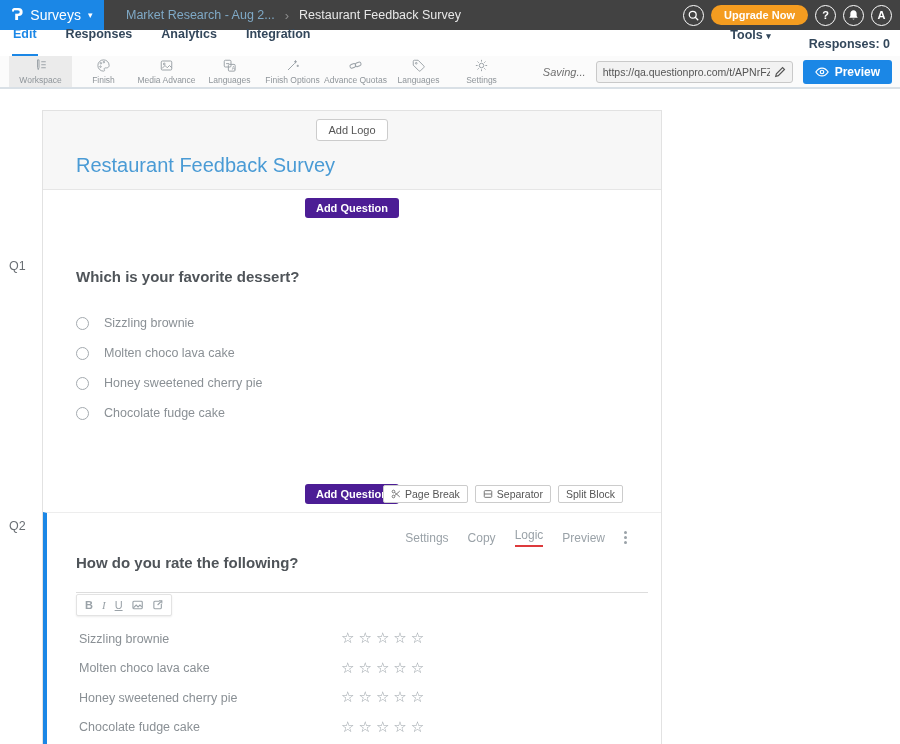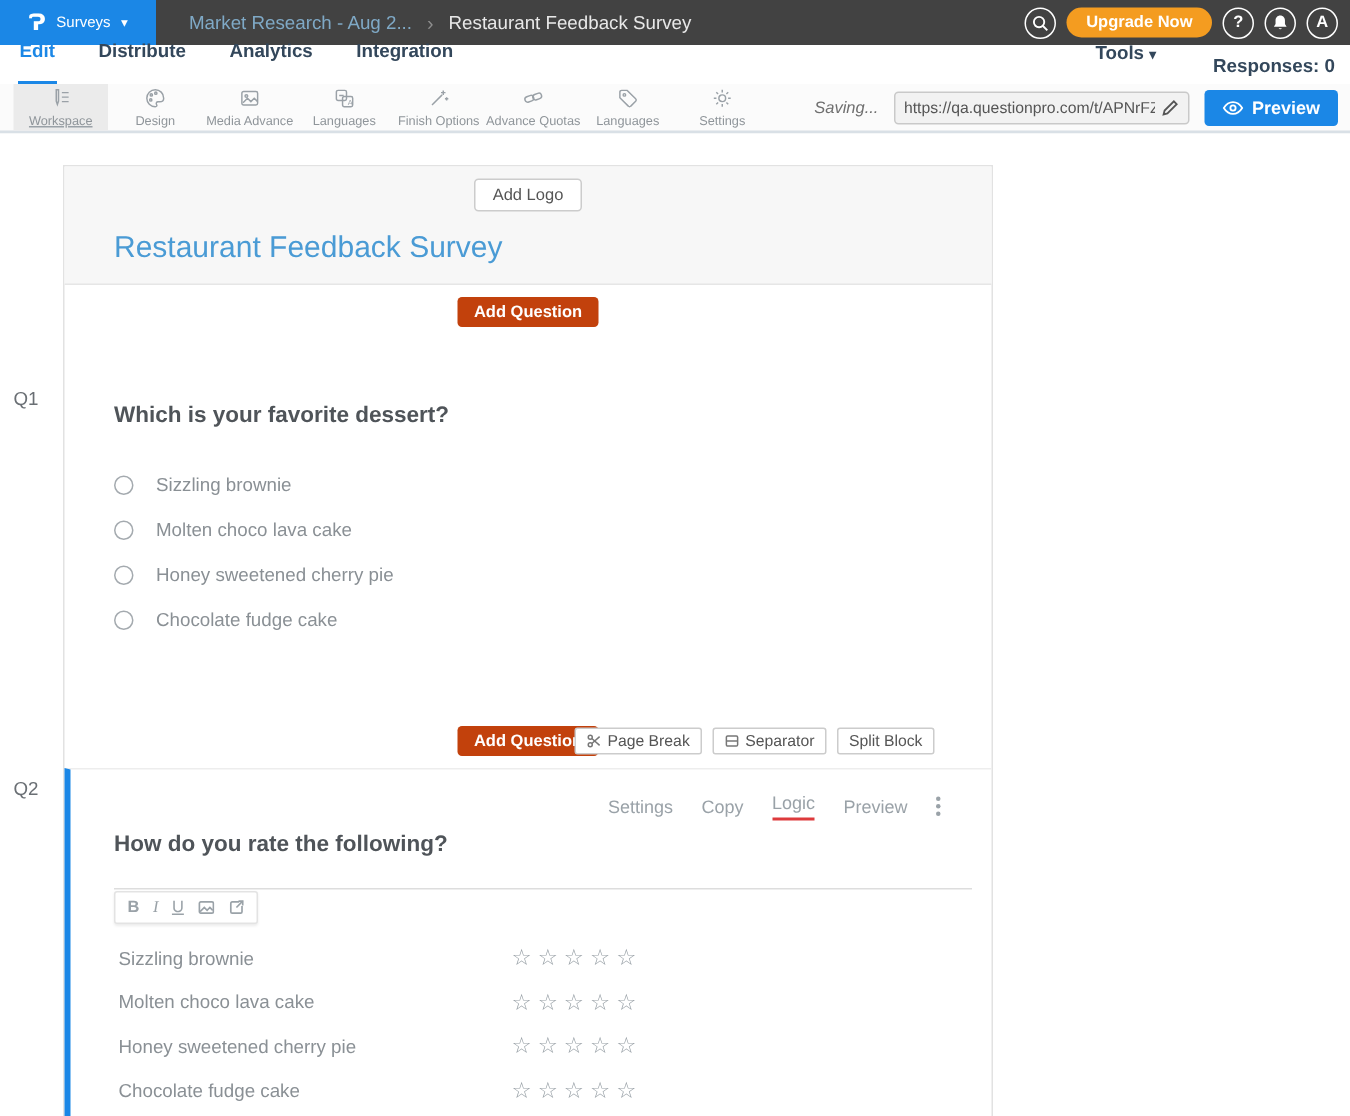--- a/index.html
+++ b/index.html
@@ -4,21 +4,21 @@
 <style>
   * { margin:0; padding:0; box-sizing:border-box; }
   html,body { width:900px; height:744px; overflow:hidden; background:#fff;
     font-family:"Liberation Sans", sans-serif; }
 
   
   .topbar { height:30px; background:#424242; display:flex; align-items:center; }
   .logo-box { width:104px; height:30px; background:#1b87e6; display:flex; align-items:center;
     justify-content:center; gap:7px; cursor:pointer; }
   .logo-glyph { color:#fff; font-family:"DejaVu Sans", sans-serif; font-weight:bold; font-size:15px; }
-  .logo-nav { color:#fff; font-size:10px; }
+  .logo-nav { color:#fff; font-size:14px; }
   .caret-down { color:#fff; font-size:9px; }
   .breadcrumb { display:flex; align-items:center; gap:10px; margin-left:22px; font-size:12.5px; }
   .bc-parent { color:#7fa9c6; cursor:pointer; }
   .bc-sep { color:#8d8d8d; font-size:13px; }
   .bc-current { color:#e8e8e8; }
   .topbar-right { margin-left:auto; display:flex; align-items:center; gap:7px; margin-right:8px; }
   .circle-btn { width:21px; height:21px; border:1.5px solid #fff; border-radius:50%;
     display:flex; align-items:center; justify-content:center; color:#fff; font-size:11px;
     font-weight:bold; cursor:pointer; background:transparent; }
   .upgrade-btn { background:#f49c20; color:#fff; border:none; border-radius:11px;
@@ -34,21 +34,21 @@
   .tools-link { font-size:12.5px; color:#33475b; font-weight:bold; cursor:pointer; }
   .tools-link .caret { color:#33475b; font-size:9px; }
   .responses { font-size:12.5px; color:#33475b; font-weight:bold;margin-top:19px; }
 
   
   .toolbar { height:33px; background:#fbfbfb; border-bottom:2px solid #d9e0e6;
     display:flex; align-items:stretch; }
   .tool-item { width:63px; display:flex; flex-direction:column; align-items:center;
     justify-content:center; gap:2px; cursor:pointer; color:#9aa1a7; }
   .tool-item:first-child { margin-left:9px; }
-  .tool-item.active { background:#ebebeb;text-decoration:underline; }
+  .tool-item.active { background:#ebebeb; }
   .tool-item svg { width:15px; height:15px; stroke:#9aa1a7; fill:none; stroke-width:1.3; }
   .tool-label { font-size:8.5px; color:#8f959a; white-space:nowrap; }
   .toolbar-right { margin-left:auto; display:flex; align-items:center; gap:10px; margin-right:8px; }
   .saving { font-size:11px; font-style:italic; color:#6f6f6f; }
   .url-box { width:197px; height:22px; background:#f2f2f2; border:1px solid #c9c9c9;
     border-radius:3px; display:flex; align-items:center; padding:0 6px; gap:4px; }
   .url-text { flex:1; font-size:10.5px; color:#555; white-space:nowrap; overflow:hidden; }
   .url-box svg { width:12px; height:12px; flex:none; stroke:#555; fill:none; stroke-width:1.4; cursor:pointer; }
   .preview-btn { background:#1b87e6; color:#fff; border:none; border-radius:3px; font-size:12px;
     font-weight:bold; padding:5px 12px; display:flex; align-items:center; gap:6px; cursor:pointer; }
@@ -59,21 +59,21 @@
   .q-side-label { position:absolute; left:9px; font-size:12.5px; color:#6a6f74; }
   .card { margin-left:42px; width:620px; background:#fff; border:1px solid #e2e2e2; border-bottom:none; }
 
   .card-header { background:#f7f7f7; border-bottom:1px solid #e6e6e6; padding:8px 0 12px; }
   .add-logo-wrap { display:flex; justify-content:center; }
   .add-logo-btn { background:#fff; border:1px solid #ccc; border-radius:3px; font-size:11px;
     color:#555; padding:4px 11px; cursor:pointer; }
   .survey-title { margin:13px 0 0 33px; font-size:20px; color:#4a9bd5; font-weight:normal; cursor:text; }
 
   .addq-row { padding:8px 0; display:flex; justify-content:center; position:relative; }
-  .addq-btn { background:#c2410c; color:#fff; border:none; border-radius:3px; font-size:11px;
+  .addq-btn { background:#4c1d95; color:#fff; border:none; border-radius:3px; font-size:11px;
     font-weight:bold; padding:4px 11px; cursor:pointer; }
   .block-actions { position:absolute; right:38px; top:9px; display:flex; gap:7px; }
   .block-btn { background:#fff; border:1px solid #ccc; border-radius:2px; font-size:10.5px;
     color:#555; padding:2px 7px; display:flex; align-items:center; gap:4px; cursor:pointer; }
   .block-btn svg { width:10px; height:10px; stroke:#777; fill:none; stroke-width:1.2; }
 
   .q1-body { padding:42px 0 48px 33px; }
   .q-text { font-size:15px; color:#4f5459; font-weight:bold; cursor:text; }
   .options { margin-top:23px; }
   .option { display:flex; align-items:center; gap:15px; height:30px; cursor:pointer; }
@@ -138,21 +138,21 @@
           <path d="M5.6 12.3a1.5 1.5 0 0 0 2.8 0z" fill="#fff"></path>
         </svg>
     </span>
     <span class="circle-btn">A</span>
   </div>
 </div>
 
 <div class="subnav">
   <div class="tabs">
     <span class="tab active">Edit</span>
-    <span class="tab">Distribute</span>
+    <span class="tab">Responses</span>
     <span class="tab">Analytics</span>
     <span class="tab">Integration</span>
   </div>
   <div class="subnav-right">
     <span class="tools-link"><span>Tools</span> <span class="caret">▾</span></span>
     <span class="responses">Responses: 0</span>
   </div>
 </div>
 
 <div class="toolbar">
@@ -165,21 +165,21 @@
       </svg>
     <span class="tool-label">Workspace</span>
   </div>
   <div class="tool-item">
     <svg viewBox="0 0 20 20">
         <path d="M10 2.5a7.5 7.5 0 1 0 0 15c1.4 0 1.8-1 1.2-1.9-.7-1-.2-2.4 1.2-2.4h1.6c2 0 3.5-1.4 3.5-3.2C17.5 5.5 14.1 2.5 10 2.5z"></path>
         <circle cx="6.5" cy="7" r="1"></circle>
         <circle cx="10.5" cy="5.5" r="1"></circle>
         <circle cx="6" cy="11.5" r="1"></circle>
       </svg>
-    <span class="tool-label">Design</span>
+    <span class="tool-label">Finish</span>
   </div>
   <div class="tool-item">
     <svg viewBox="0 0 20 20">
         <rect x="3" y="4" width="14" height="12" rx="1.5"></rect>
         <circle cx="7" cy="8" r="1.2"></circle>
         <path d="M4 14l4-4 3 3 3-3 3 3"></path>
       </svg>
     <span class="tool-label">Media Advance</span>
   </div>
   <div class="tool-item">

